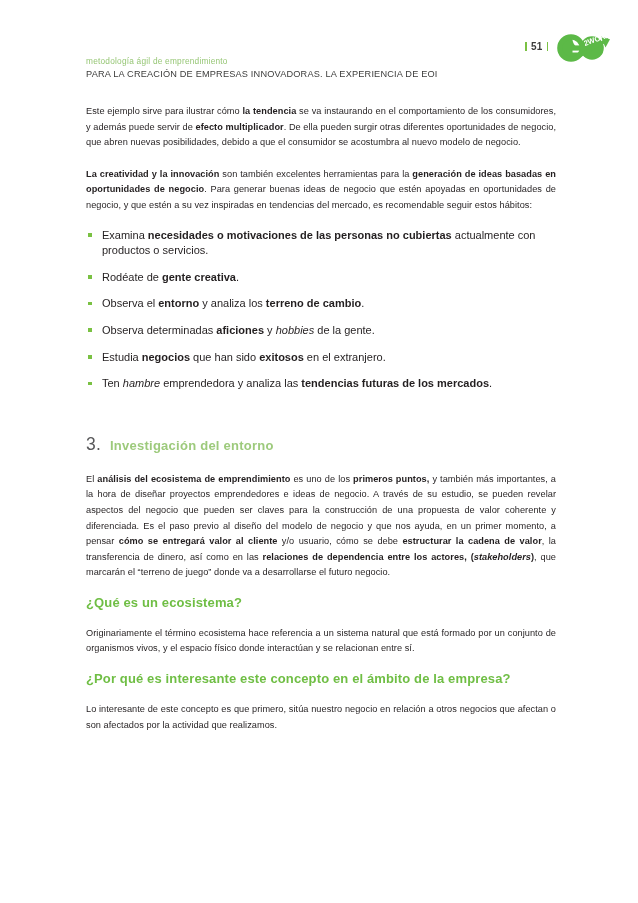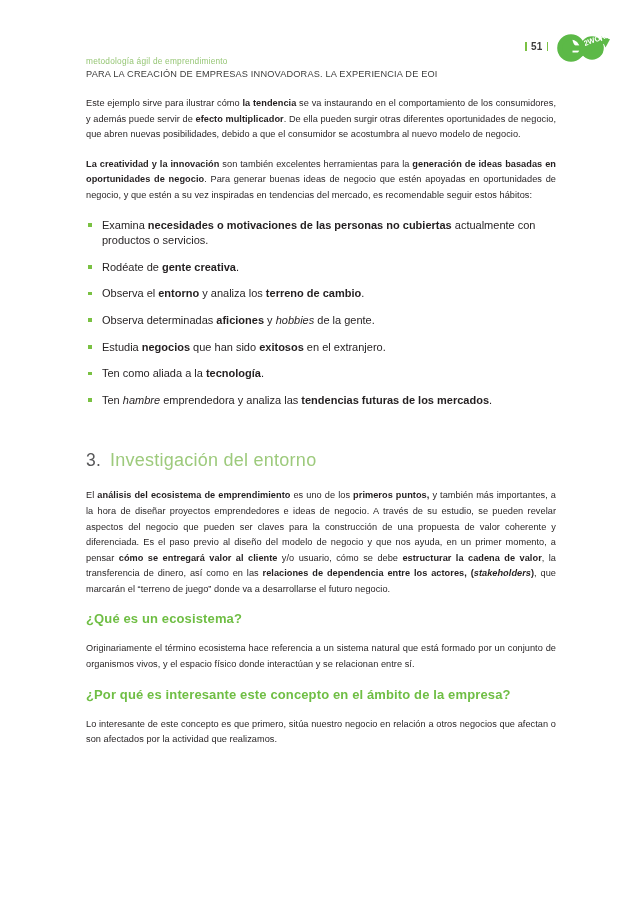--- a/index.html
+++ b/index.html
@@ -91,21 +91,21 @@
   .logo svg { display: block; }
 
   
   .content {
     position: absolute;
     left: 86px;
     top: 88px;
     width: 470px;
   }
   p.para {
-    margin: 8px 0 14px 0;
+    margin: 16px 0 14px 0;
     font-size: 9.2px;
     line-height: 15.6px;
     text-align: justify;
     color: #231f20;
     letter-spacing: 0.005em;
   }
   p.para:last-child { margin-bottom: 0; }
   .b { font-weight: bold; }
   .i { font-style: italic; }
   .bi { font-weight: bold; font-style: italic; }
@@ -143,23 +143,23 @@
     gap: 9px;
     white-space: nowrap;
   }
   .section-number {
     font-size: 17.5px;
     color: #58585a;
     font-weight: normal;
     letter-spacing: 0.2px;
   }
   .section-title {
-    font-size: 18px;
+    font-size: 13px;
     color: #9dca7c;
-    font-weight: normal;
+    font-weight: bold;
     letter-spacing: 0.25px;
   }
 
   
   .sub-heading {
     font-size: 13px;
     font-weight: bold;
     color: #6fbe44;
     margin: 14px 0 15px 0;
     letter-spacing: 0.01em;
@@ -210,21 +210,20 @@
     <p class="para">Este ejemplo sirve para ilustrar cómo <span class="b">la tendencia</span> se va instaurando en el comportamiento de los consumidores, y además puede servir de <span class="b">efecto multiplicador</span>. De ella pueden surgir otras diferentes oportunidades de negocio, que abren nuevas posibilidades, debido a que el consumidor se acostumbra al nuevo modelo de negocio.</p>
 
     <p class="para"><span class="b">La creatividad y la innovación</span> son también excelentes herramientas para la <span class="b">generación de ideas basadas en oportunidades de negocio</span>. Para generar buenas ideas de negocio que estén apoyadas en oportunidades de negocio, y que estén a su vez inspiradas en tendencias del mercado, es recomendable seguir estos hábitos:</p>
 
     <ul class="bullets">
         <li><span class="marker"></span><span>Examina <span class="b">necesidades o motivaciones de las personas no cubiertas</span> actualmente con productos o servicios.</span></li>
         <li><span class="marker"></span><span>Rodéate de <span class="b">gente creativa</span>.</span></li>
         <li><span class="marker"></span><span>Observa el <span class="b">entorno</span> y analiza los <span class="b">terreno de cambio</span>.</span></li>
         <li><span class="marker"></span><span>Observa determinadas <span class="b">aficiones</span> y <span class="i">hobbies</span> de la gente.</span></li>
         <li><span class="marker"></span><span>Estudia <span class="b">negocios</span> que han sido <span class="b">exitosos</span> en el extranjero.</span></li>
-        <li><span class="marker"></span><span>Ten como aliada a la <span class="b">tecnología</span>.</span></li>
         <li><span class="marker"></span><span>Ten <span class="i">hambre</span> emprendedora y analiza las <span class="b">tendencias futuras de los mercados</span>.</span></li>
       </ul>
 
     <div class="section-heading">
       <span class="section-number">3.</span>
       <span class="section-title">Investigación del entorno</span>
     </div>
 
     <p class="para">El <span class="b">análisis del ecosistema de emprendimiento</span> es uno de los <span class="b">primeros puntos,</span> y también más importantes, a la hora de diseñar proyectos emprendedores e ideas de negocio. A través de su estudio, se pueden revelar aspectos del negocio que pueden ser claves para la construcción de una propuesta de valor coherente y diferenciada. Es el paso previo al diseño del modelo de negocio y que nos ayuda, en un primer momento, a pensar <span class="b">cómo se entregará valor al cliente</span> y/o usuario, cómo se debe <span class="b">estructurar la cadena de valor</span>, la transferencia de dinero, así como en las <span class="b">relaciones de dependencia entre los actores, (</span><span class="bi">stakeholders</span><span class="b">)</span>, que marcarán el “terreno de juego” donde va a desarrollarse el futuro negocio.</p>
 

